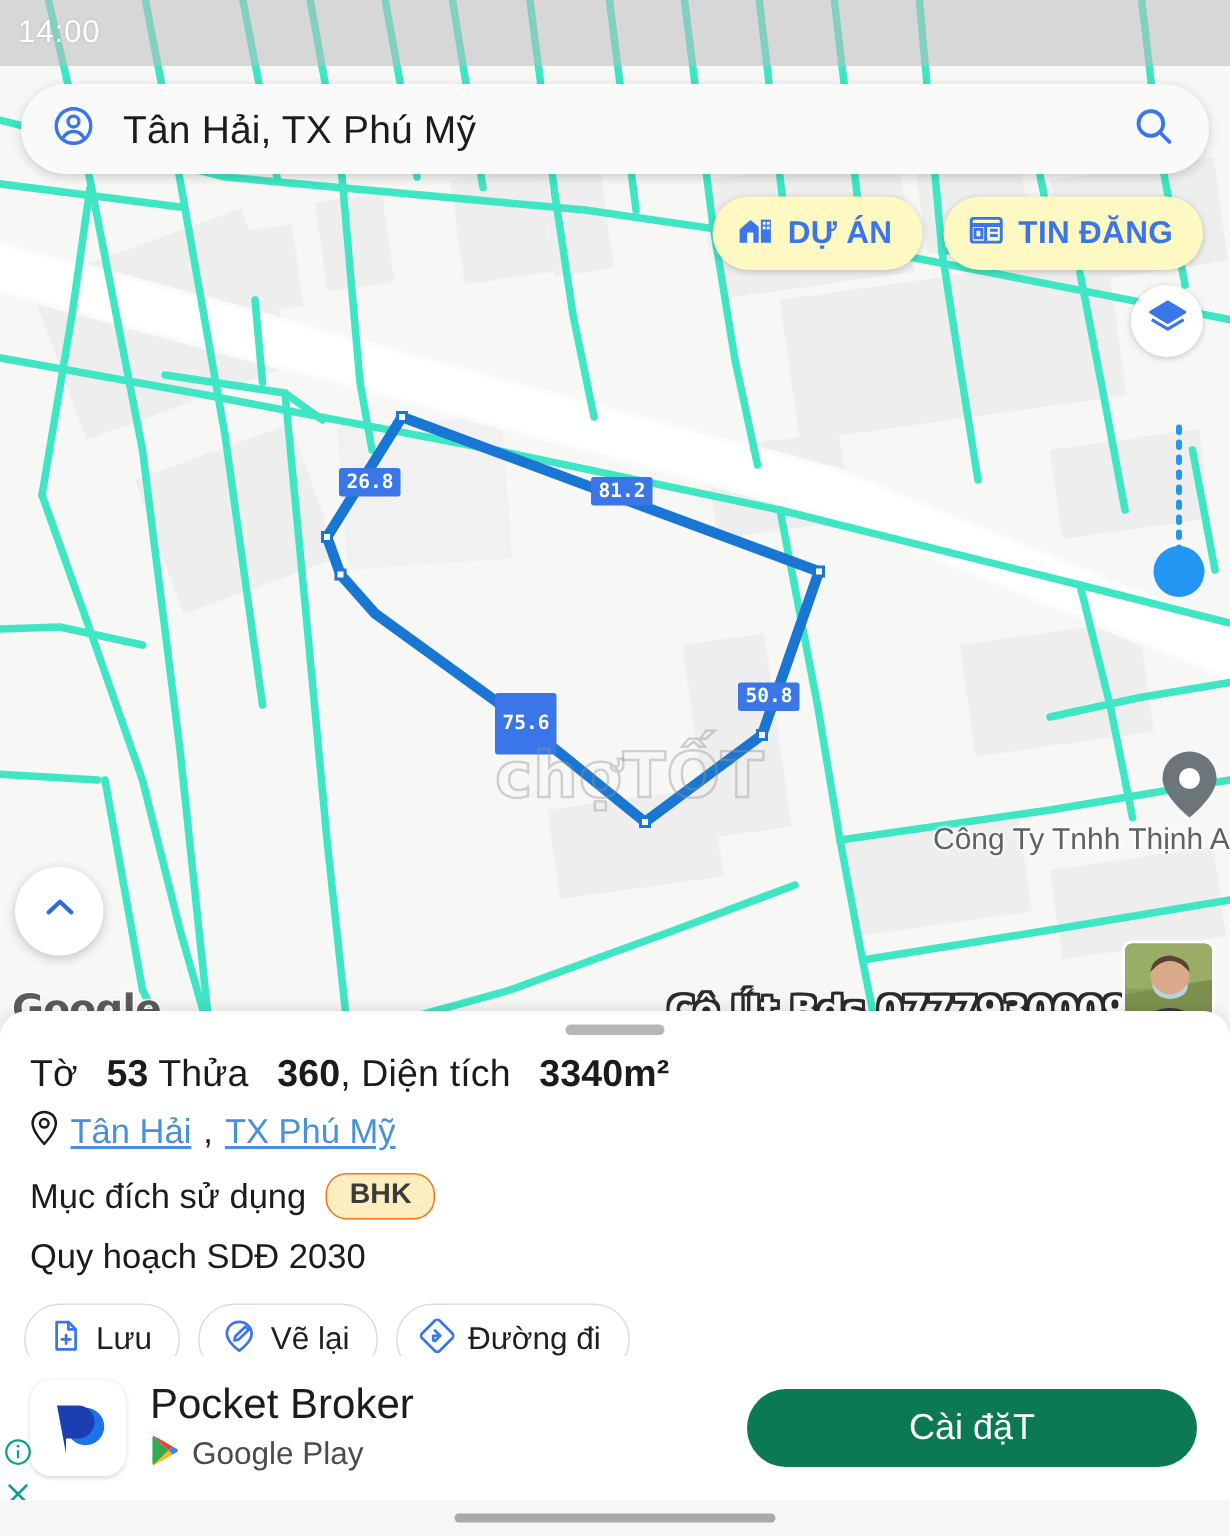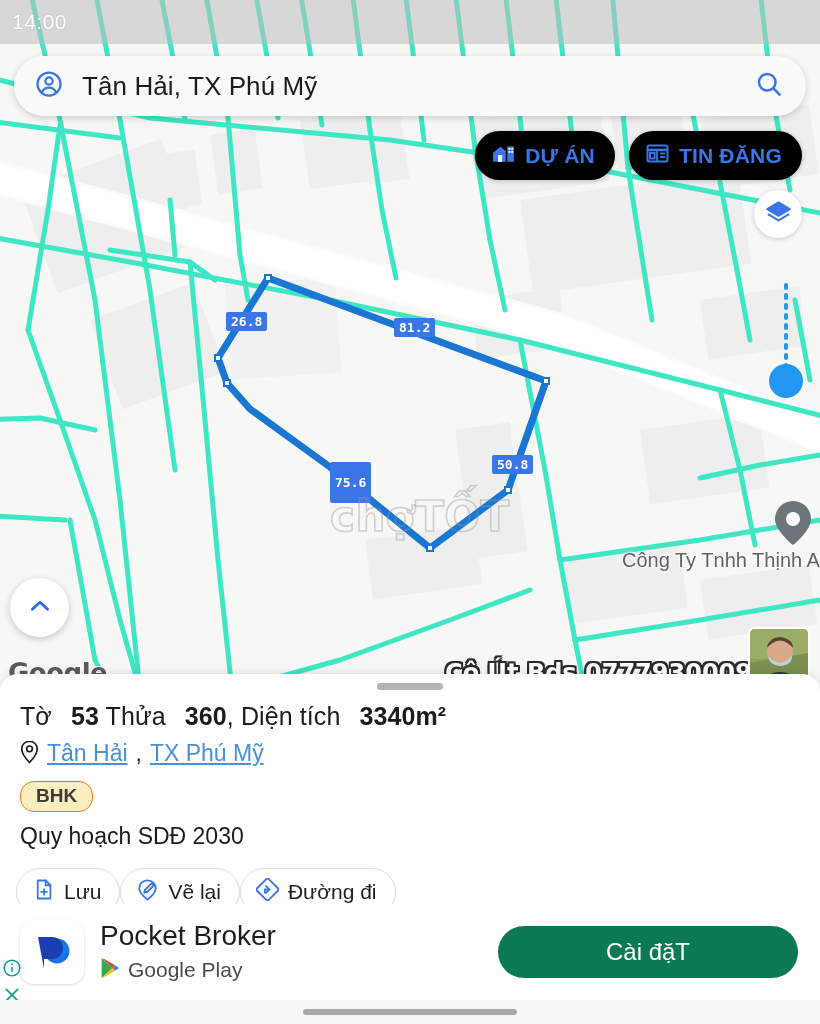--- a/index.html
+++ b/index.html
@@ -95,21 +95,21 @@
     font-size: 26px; color: #1c1c1c; font-weight: 500;
     letter-spacing: .1px;
   }
 
   
   .chips {
     position: absolute; right: 18px; top: 131px;
     display: flex; gap: 14px; z-index: 40;
   }
   .chip {
-    height: 49px; background: #000000; border-radius: 25px;
+    height: 49px; background: #fef9c3; border-radius: 25px;
     box-shadow: 0 1px 5px rgba(0,0,0,0.22);
     display: flex; align-items: center; gap: 9px;
     padding: 0 20px 0 16px;
   }
   .chip-label {
     font-size: 21px; font-weight: 700; color: #3a76e8; letter-spacing: .2px;
   }
   .layers-btn {
     position: absolute; right: 18px; top: 190px;
     width: 48px; height: 48px; border-radius: 50%;
@@ -152,21 +152,21 @@
   .purpose-row { display: flex; align-items: center; gap: 13px; margin-top: 13px; }
   .purpose-label { font-size: 23px; color: #1b1b1b; }
   .badge {
     background: #fdeec0; border: 1px solid #f97316; border-radius: 14px;
     font-size: 19px; font-weight: 700; color: #3b3b3b;
     padding: 3px 15px 4px 15px;
   }
   .plan-row { font-size: 23px; color: #1b1b1b; margin-top: 11px; }
 
   .actions {
-    display: flex; padding: 18px 16px 0 16px;
+    display: flex; gap: 12px; padding: 18px 16px 0 16px;
   }
   .act {
     height: 48px; border: 1px solid #dddddd; border-radius: 24px;
     background: #fff; display: flex; align-items: center; gap: 9px;
     padding: 0 18px 0 15px;
   }
   .act-label { font-size: 21px; color: #1f1f1f; }
 
   
   .ad {
@@ -409,20 +409,21 @@
             <path d="M10 1.4 C5.2 1.4 1.6 5 1.6 9.6 C1.6 16 10 24.4 10 24.4 C10 24.4 18.4 16 18.4 9.6 C18.4 5 14.8 1.4 10 1.4 Z"></path>
             <circle cx="10" cy="9.6" r="3.1"></circle>
           </svg>
         </span>
         <a class="loc-link">Tân Hải</a>
           <span class="loc-sep">,</span>
         <a class="loc-link">TX Phú Mỹ</a>
       </div>
 
       <div class="purpose-row">
+        <span class="purpose-label">Mục đích sử dụng</span>
         <span class="badge">BHK</span>
       </div>
 
       <div class="plan-row">Quy hoạch SDĐ 2030</div>
     </div>
 
     <div class="actions">
       <div class="act">
         <span>
           <svg width="23" height="23" viewBox="0 0 24 24" fill="none" stroke="#3a76e8" stroke-width="1.9" stroke-linejoin="round" stroke-linecap="round">

